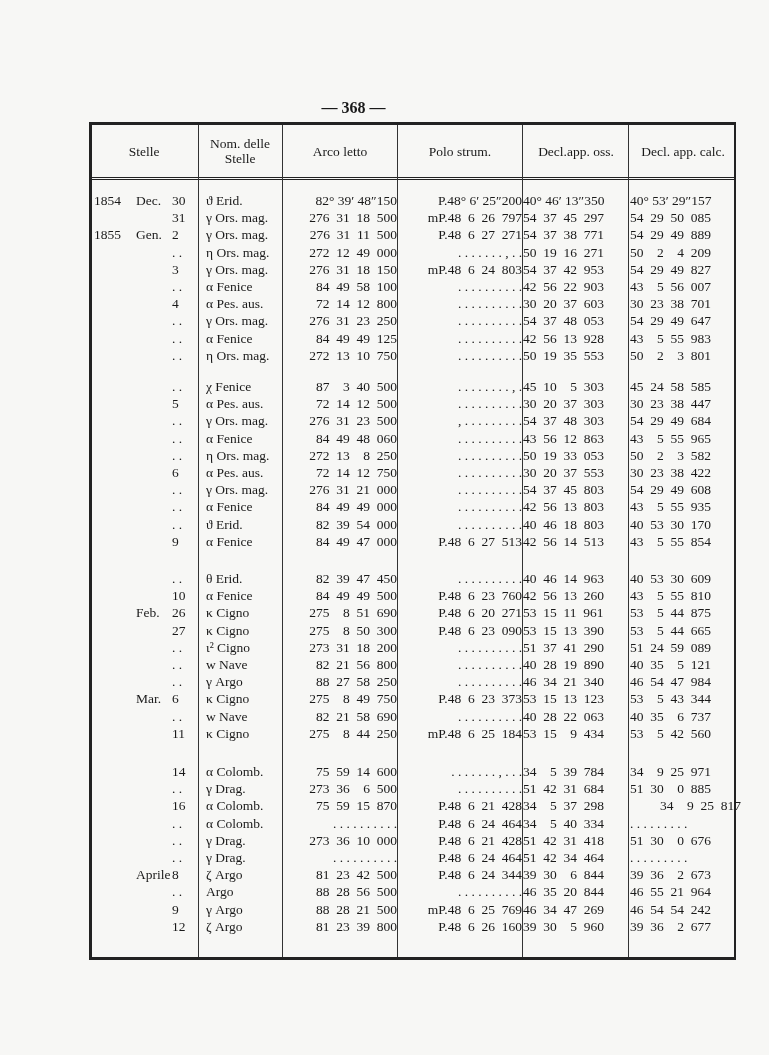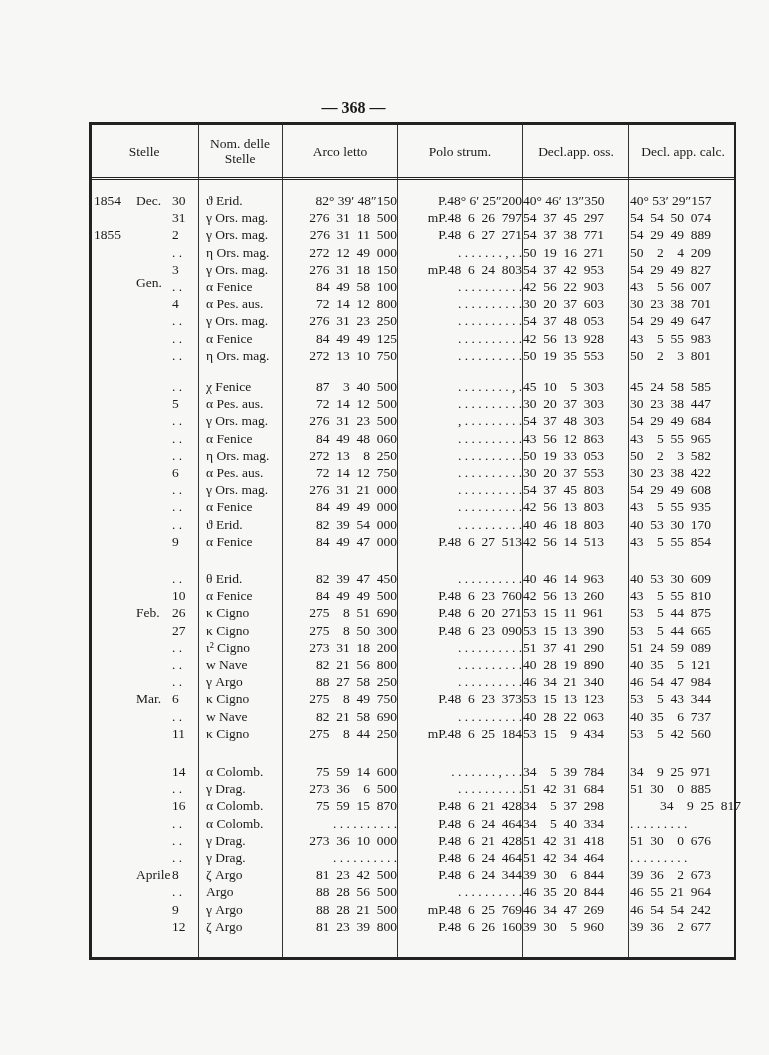--- a/index.html
+++ b/index.html
@@ -90,25 +90,25 @@
           <span class="c c-calc" style="white-space: pre;">40° 53′ 29″157</span>
         </div>
         <div class="row">
           <span class="c c-year" style="white-space: pre;"></span>
           <span class="c c-month" style="white-space: pre;"></span>
           <span class="c c-day" style="white-space: pre;">31</span>
           <span class="c c-star" style="white-space: pre;">γ Ors. mag.</span>
           <span class="c c-arco" style="white-space: pre;">276  31  18  500</span>
           <span class="c c-polo" style="white-space: pre;">mP.48  6  26  797</span>
           <span class="c c-oss" style="white-space: pre;">54  37  45  297</span>
-          <span class="c c-calc" style="white-space: pre;">54  54  50  074</span>
+          <span class="c c-calc" style="white-space: pre;">54  29  50  085</span>
         </div>
         <div class="row">
           <span class="c c-year" style="white-space: pre;">1855</span>
-          <span class="c c-month" style="white-space: pre; margin-top: 48px;">Gen.</span>
+          <span class="c c-month" style="white-space: pre;">Gen.</span>
           <span class="c c-day" style="white-space: pre;">2</span>
           <span class="c c-star" style="white-space: pre;">γ Ors. mag.</span>
           <span class="c c-arco" style="white-space: pre;">276  31  11  500</span>
           <span class="c c-polo" style="white-space: pre;">P.48  6  27  271</span>
           <span class="c c-oss" style="white-space: pre;">54  37  38  771</span>
           <span class="c c-calc" style="white-space: pre;">54  29  49  889</span>
         </div>
         <div class="row">
           <span class="c c-year" style="white-space: pre;"></span>
           <span class="c c-month" style="white-space: pre;"></span>

